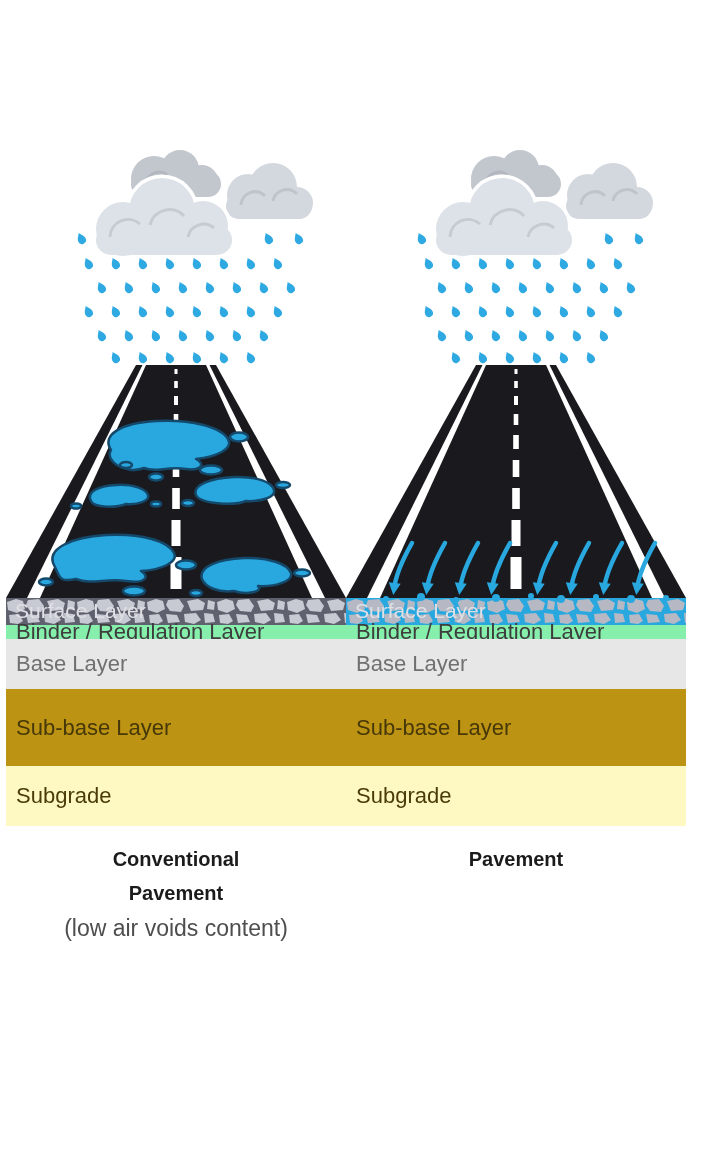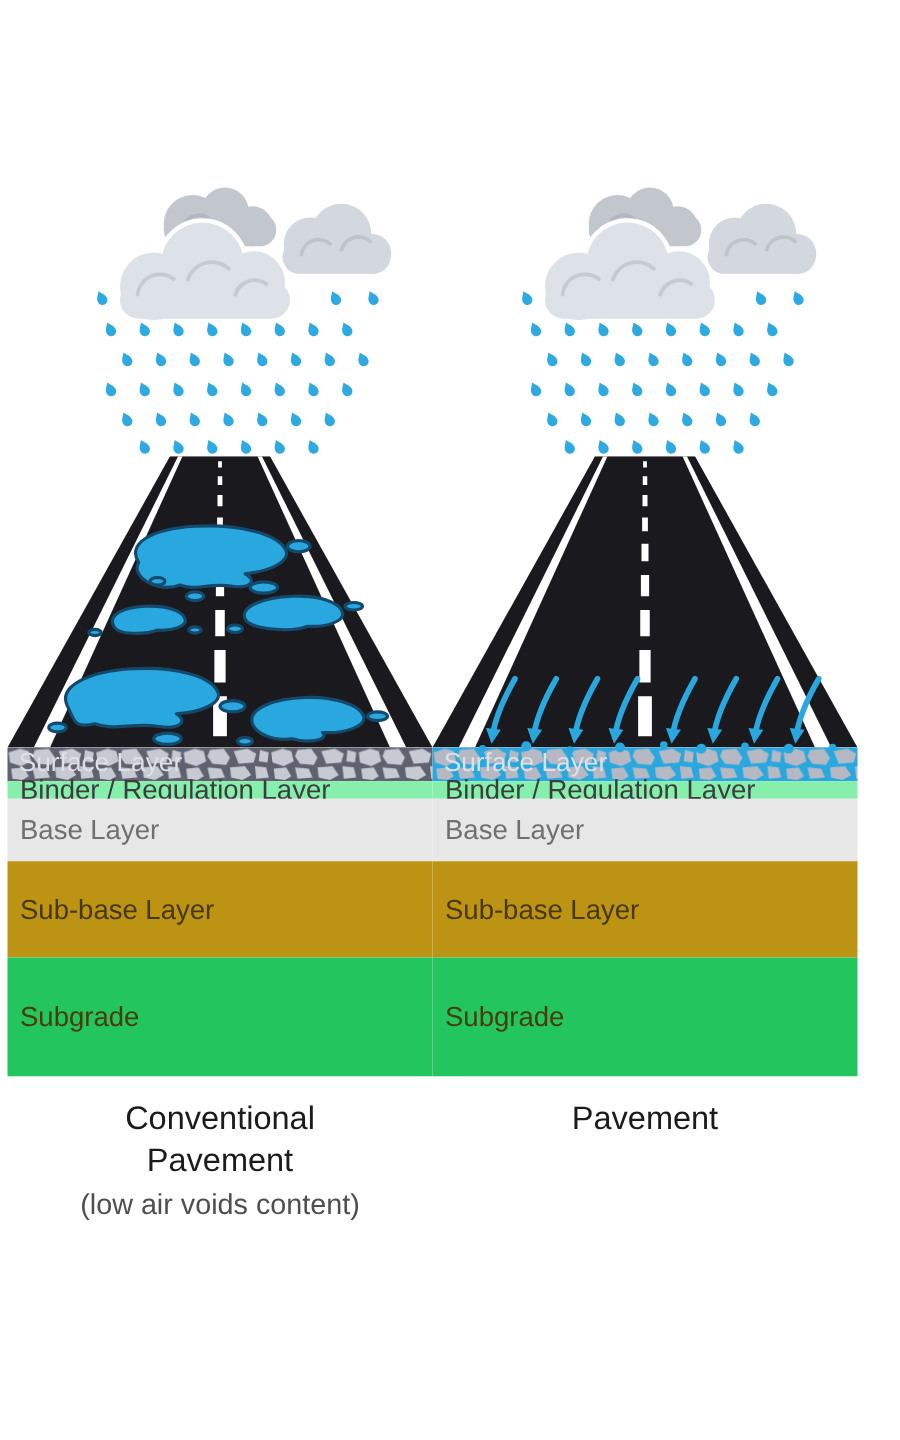--- a/index.html
+++ b/index.html
@@ -15,23 +15,23 @@
   .roadwrap svg{display:block;}
   .layers{width:340px;}
   .layer{position:relative;box-sizing:border-box;display:flex;align-items:center;
          padding-left:10px;font-size:22px;}
   .layer.surface{height:27px;padding:0;}
   .layer.surface svg{position:absolute;left:0;top:0;overflow:visible;}
   .surface-label{position:absolute;left:9px;top:1px;font-size:21px;color:#dfe0e5;z-index:2;}
   .layer.binder{height:14px;background:#86efac;color:#3d3d3d;}
   .layer.base{height:50px;background:#e7e7e7;color:#707070;}
   .layer.subbase{height:77px;background:#bd9313;color:#463808;}
-  .layer.subgrade{height:95px;background:#22c55e;color:#4a3c08;}
+  .layer.subgrade{height:60px;background:#fef9c3;color:#4a3c08;}
   .caption{margin-top:16px;text-align:center;}
-  .cap-title{font-size:26px;font-weight:normal;color:#1b1b1b;line-height:34px;}
+  .cap-title{font-size:20px;font-weight:bold;color:#1b1b1b;line-height:34px;}
   .cap-sub{font-size:23px;color:#4e4e4e;line-height:32px;margin-top:2px;}
 </style>
 </head>
 <body>
 
 <svg width="0" height="0" style="position:absolute" aria-hidden="true">
   <defs>
 
     <g id="cA">
         <circle cx="78" cy="36" r="23"></circle>

